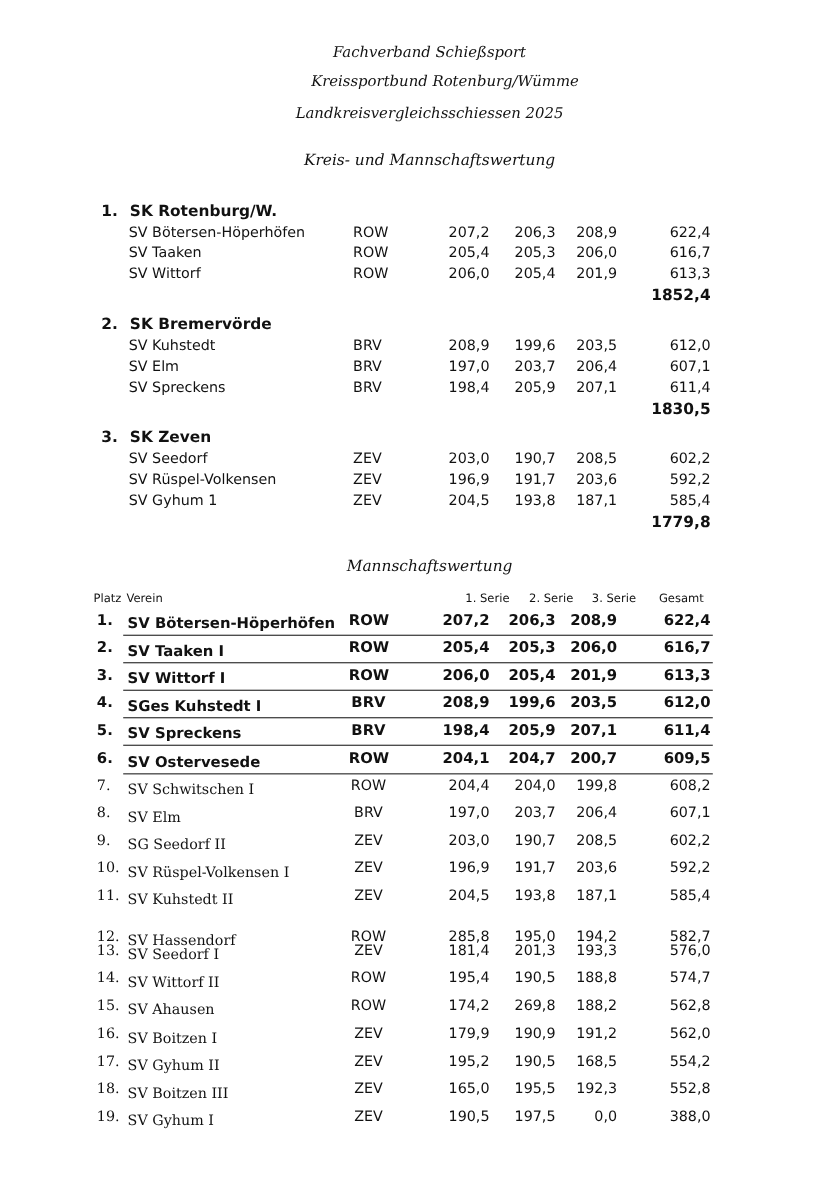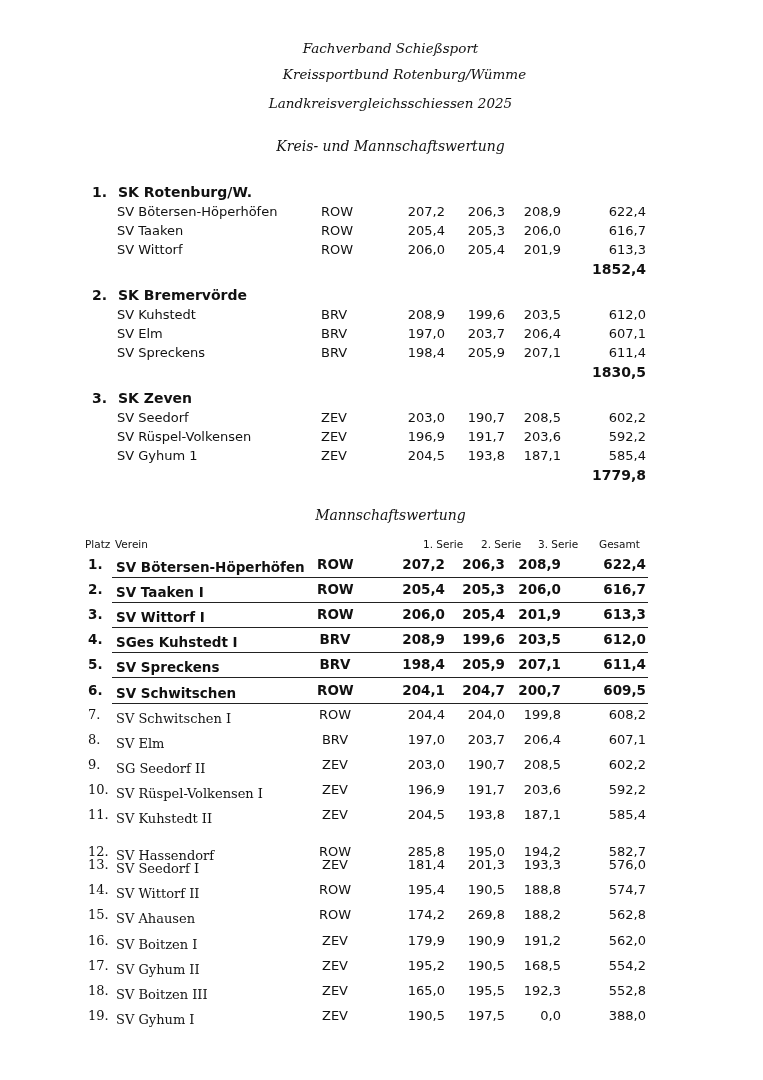--- a/index.html
+++ b/index.html
@@ -173,21 +173,21 @@
       <span class="p">5.</span>
       <span class="n">SV  Spreckens</span>
       <span class="k">BRV</span>
       <span class="s1">198,4</span>
       <span class="s2">205,9</span>
       <span class="s3">207,1</span>
       <span class="g">611,4</span>
     </div>
     <div class="trow bold" style="top: 681.5px;">
       <span class="p">6.</span>
-      <span class="n">SV  Schwitschen</span>
+      <span class="n">SV  Ostervesede</span>
       <span class="k">ROW</span>
       <span class="s1">204,1</span>
       <span class="s2">204,7</span>
       <span class="s3">200,7</span>
       <span class="g">609,5</span>
     </div>
     <div class="trow reg" style="top: 706.6px;">
       <span class="p">7.</span>
       <span class="n">SV Schwitschen I</span>
       <span class="k">ROW</span>

